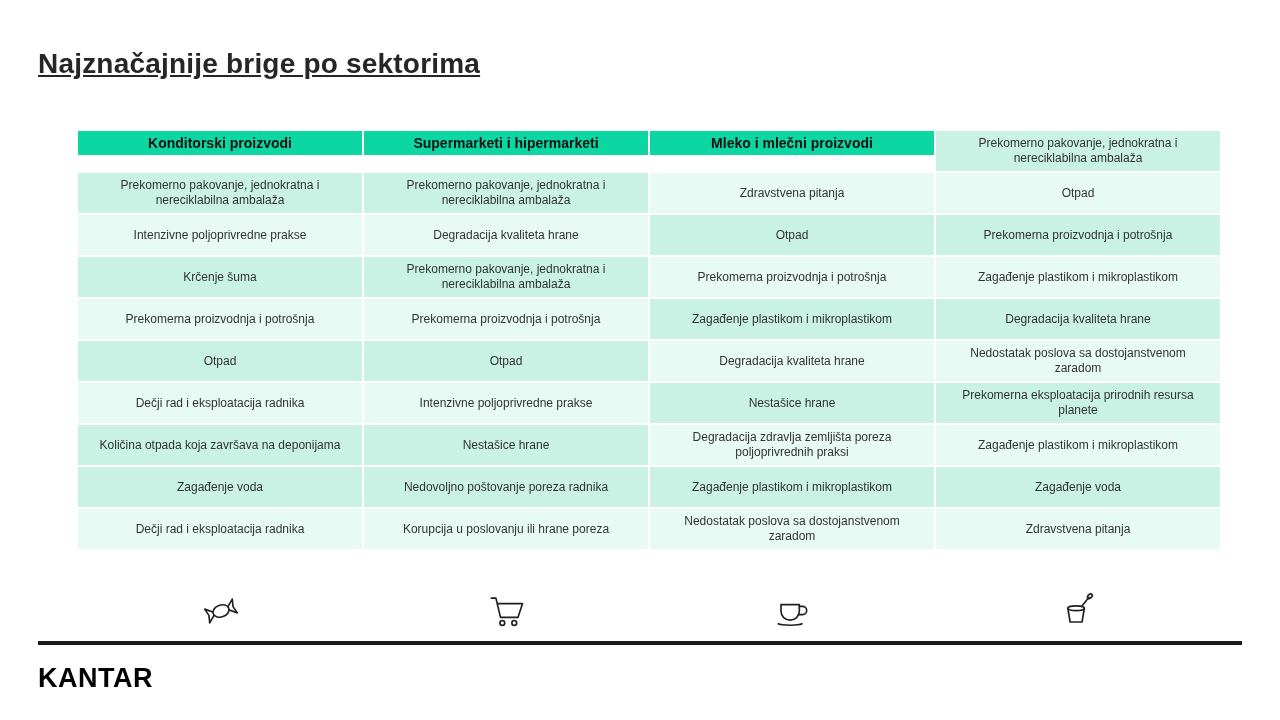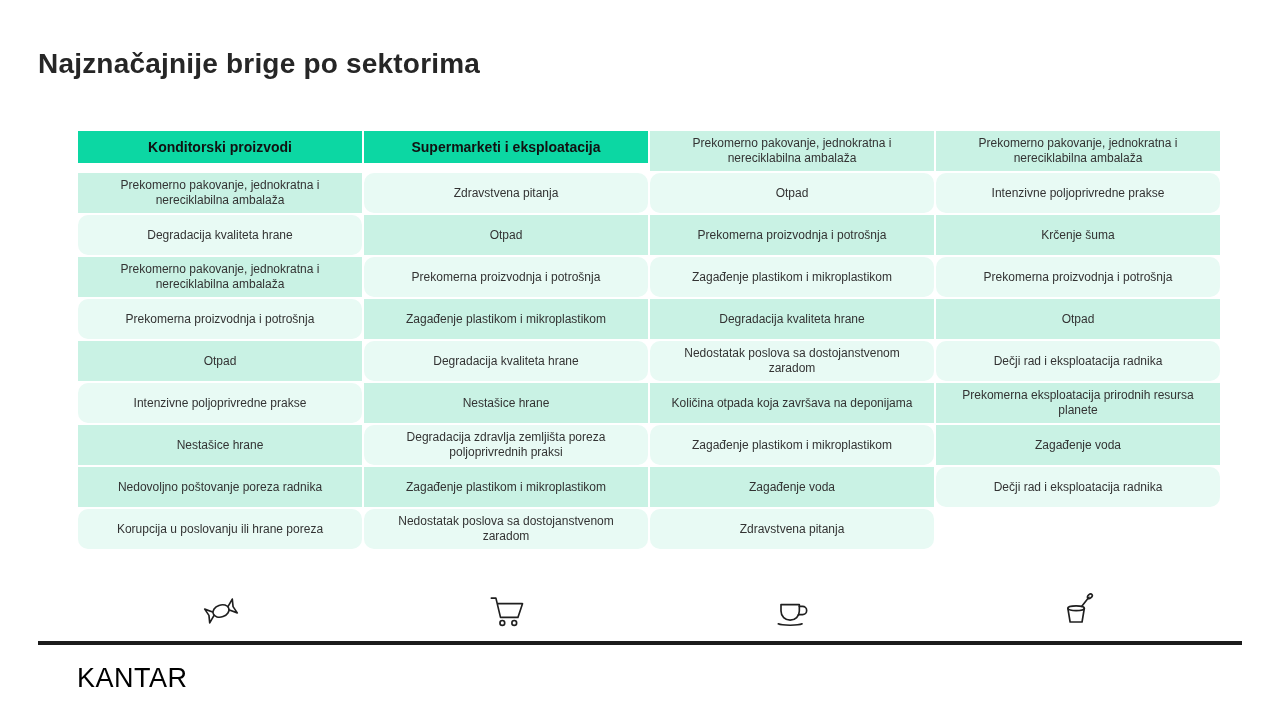--- a/index.html
+++ b/index.html
@@ -7,66 +7,67 @@
   body {
     background:#ffffff;
     font-family:"Liberation Sans", sans-serif;
     position:relative;
     overflow:hidden;
   }
   .title {
     position:absolute; left:38px; top:48px;
     font-size:28px; font-weight:bold; color:#262626;
     letter-spacing:0.2px;
+    text-decoration:underline;
   }
   .table {
     position:absolute; left:78px; top:131px; width:1142px;
     display:grid; grid-template-columns:repeat(4,1fr);
     gap:2px; background:#ffffff;
   }
   .th {
     background:var(--header-bg,#0cd7a3);
-    height:32px;
+    height:24px;
     display:flex; align-items:center; justify-content:center;
     font-weight:bold; font-size:14px; color:#111111;
     text-align:center;
   }
   .td {
     min-height:40px;
     display:flex; align-items:center; justify-content:center;
     text-align:center; font-size:12px; color:#333333;
     padding:3px 16px; line-height:1.25;
   }
   .td.dark  { background:var(--row-dark,#c9f2e4); }
-  .td.light { background:var(--row-light,#e8faf4);border-radius:10px; }
+  .td.light { background:var(--row-light,#e8faf4); }
   .icons {
     position:absolute; left:78px; top:586px; width:1142px;
     display:grid; grid-template-columns:repeat(4,1fr);
   }
   .icon-cell { display:flex; align-items:center; justify-content:center; height:50px; }
   svg.icon { stroke:#1f1f1f; fill:none; stroke-width:1.8; stroke-linecap:round; stroke-linejoin:round; }
   .divider {
     position:absolute; left:38px; top:641px; width:1204px; height:4px;
     background:var(--divider,#1c1c1c);
   }
   .brand {
     position:absolute; left:38px; top:663px;
-    font-size:27px; font-weight:400; color:#000000;
+    font-size:27px; font-weight:700; color:#000000;
     letter-spacing:0.5px;
-    margin-left:39px;
   }
 </style>
 </head>
 <body>
 
 <h1 class="title">Najznačajnije brige po sektorima</h1>
 
 <div class="table" id="concerns-table">
     <div class="th">Konditorski proizvodi</div>
-    <div class="th">Supermarketi i eksploatacija</div>
+    <div class="th">Supermarketi i hipermarketi</div>
+    <div class="th">Mleko i mlečni proizvodi</div>
     <div class="td dark">Prekomerno pakovanje, jednokratna i nereciklabilna ambalaža</div>
     <div class="td dark">Prekomerno pakovanje, jednokratna i nereciklabilna ambalaža</div>
     <div class="td dark">Prekomerno pakovanje, jednokratna i nereciklabilna ambalaža</div>
     <div class="td light">Zdravstvena pitanja</div>
     <div class="td light">Otpad</div>
     <div class="td light">Intenzivne poljoprivredne prakse</div>
     <div class="td light">Degradacija kvaliteta hrane</div>
     <div class="td dark">Otpad</div>
     <div class="td dark">Prekomerna proizvodnja i potrošnja</div>
     <div class="td dark">Krčenje šuma</div>
@@ -77,22 +78,22 @@
     <div class="td light">Prekomerna proizvodnja i potrošnja</div>
     <div class="td dark">Zagađenje plastikom i mikroplastikom</div>
     <div class="td dark">Degradacija kvaliteta hrane</div>
     <div class="td dark">Otpad</div>
     <div class="td dark">Otpad</div>
     <div class="td light">Degradacija kvaliteta hrane</div>
     <div class="td light">Nedostatak poslova sa dostojanstvenom zaradom</div>
     <div class="td light">Dečji rad i eksploatacija radnika</div>
     <div class="td light">Intenzivne poljoprivredne prakse</div>
     <div class="td dark">Nestašice hrane</div>
+    <div class="td dark">Prekomerna eksploatacija prirodnih resursa planete</div>
     <div class="td dark">Količina otpada koja završava na deponijama</div>
-    <div class="td dark">Prekomerna eksploatacija prirodnih resursa planete</div>
     <div class="td dark">Nestašice hrane</div>
     <div class="td light">Degradacija zdravlja zemljišta poreza poljoprivrednih praksi</div>
     <div class="td light">Zagađenje plastikom i mikroplastikom</div>
     <div class="td dark">Zagađenje voda</div>
     <div class="td dark">Nedovoljno poštovanje poreza radnika</div>
     <div class="td dark">Zagađenje plastikom i mikroplastikom</div>
     <div class="td dark">Zagađenje voda</div>
     <div class="td light">Dečji rad i eksploatacija radnika</div>
     <div class="td light">Korupcija u poslovanju ili hrane poreza</div>
     <div class="td light">Nedostatak poslova sa dostojanstvenom zaradom</div>

